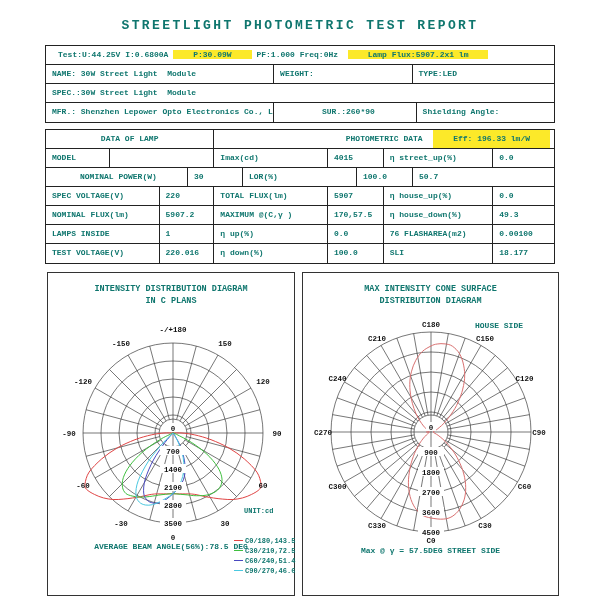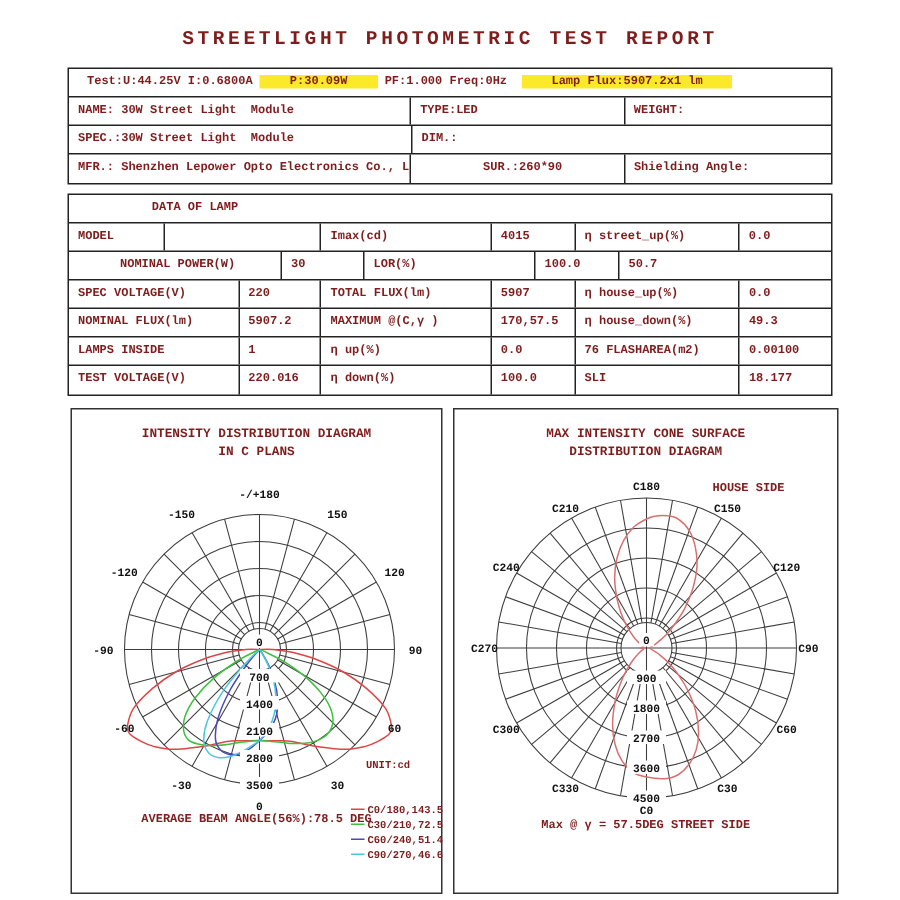--- a/index.html
+++ b/index.html
@@ -1,17 +1,17 @@
 <!DOCTYPE html>
 <html><head>
 <meta charset="utf-8">
 <style>
   html,body{margin:0;padding:0;background:#fff;}
   .page{position:relative;width:600px;height:600px;background:#fff;
-        font-family:"Liberation Mono","DejaVu Sans Mono",monospace;color:#7f1d1d;}
+        font-family:"Liberation Mono","DejaVu Sans Mono",monospace;color:#0f766e;}
   .rtitle{position:absolute;top:18px;left:0;width:600px;text-align:center;
           font-size:13px;font-weight:bold;letter-spacing:2.4px;white-space:pre;}
   .tbl{position:absolute;left:45px;width:510px;border:1px solid #222;box-sizing:border-box;
        font-size:8px;font-weight:bold;background:#fff;}
   .trow{display:flex;height:19px;line-height:18px;border-bottom:1px solid #222;box-sizing:border-box;}
   .trow:last-child{border-bottom:none;}
   .cell{box-sizing:border-box;overflow:hidden;white-space:pre;padding-left:6px;}
   .cell + .cell{border-left:1px solid #222;}
   .hl{background:#fce929;padding:0 20px;}
   .testline{padding-left:12px;}
@@ -33,37 +33,37 @@
 
 <div class="page">
   <div class="rtitle">STREETLIGHT PHOTOMETRIC TEST REPORT</div>
 
   <div class="tbl" id="info-table" style="top:45px;">
     <div class="trow">
       <div class="cell testline" style="width:510px;"><span>Test:U:44.25V I:0.6800A </span><span class="hl">P:30.09W</span><span> PF:1.000 Freq:0Hz  </span><span class="hl">Lamp Flux:5907.2x1 lm</span></div>
     </div>
   <div class="trow">
         <div class="cell" style="width: 228px;">NAME: 30W Street Light  Module</div>
+        <div class="cell" style="width: 139px;">WEIGHT:</div>
         <div class="cell" style="width: 143px;">TYPE:LED</div>
-        <div class="cell" style="width: 139px;">WEIGHT:</div>
       </div>
       <div class="trow">
         <div class="cell" style="width: 228px;">SPEC.:30W Street Light  Module</div>
-        <div class="cell" style="width: 143px;">DIM.:</div>
       </div>
       <div class="trow">
         <div class="cell" style="width: 228px;">MFR.: Shenzhen Lepower Opto Electronics Co., Ltd</div>
         <div class="cell" style="width: 143px; padding-left: 48px;">SUR.:260*90</div>
         <div class="cell" style="width: 139px;">Shielding Angle:</div>
       </div>
     </div>
 
   <div class="tbl" id="data-table" style="top:129px;">
     <div class="trow">
       <div class="cell hdrcell" style="width:168px;">DATA OF LAMP</div>
+      <div class="cell pmwrap" style="width:342px;"><span>PHOTOMETRIC DATA</span><span class="pmeff hl">Eff: 196.33 lm/W</span></div>
     </div>
   <div class="trow">
         <div class="cell" style="width: 63px;">MODEL</div>
         <div class="cell" style="width: 105px;"></div>
         <div class="cell" style="width: 114px;">Imax(cd)</div>
         <div class="cell" style="width: 56px;">4015</div>
         <div class="cell" style="width: 110px;">η street_up(%)</div>
         <div class="cell" style="width: 62px;">0.0</div>
       </div>
       <div class="trow">

